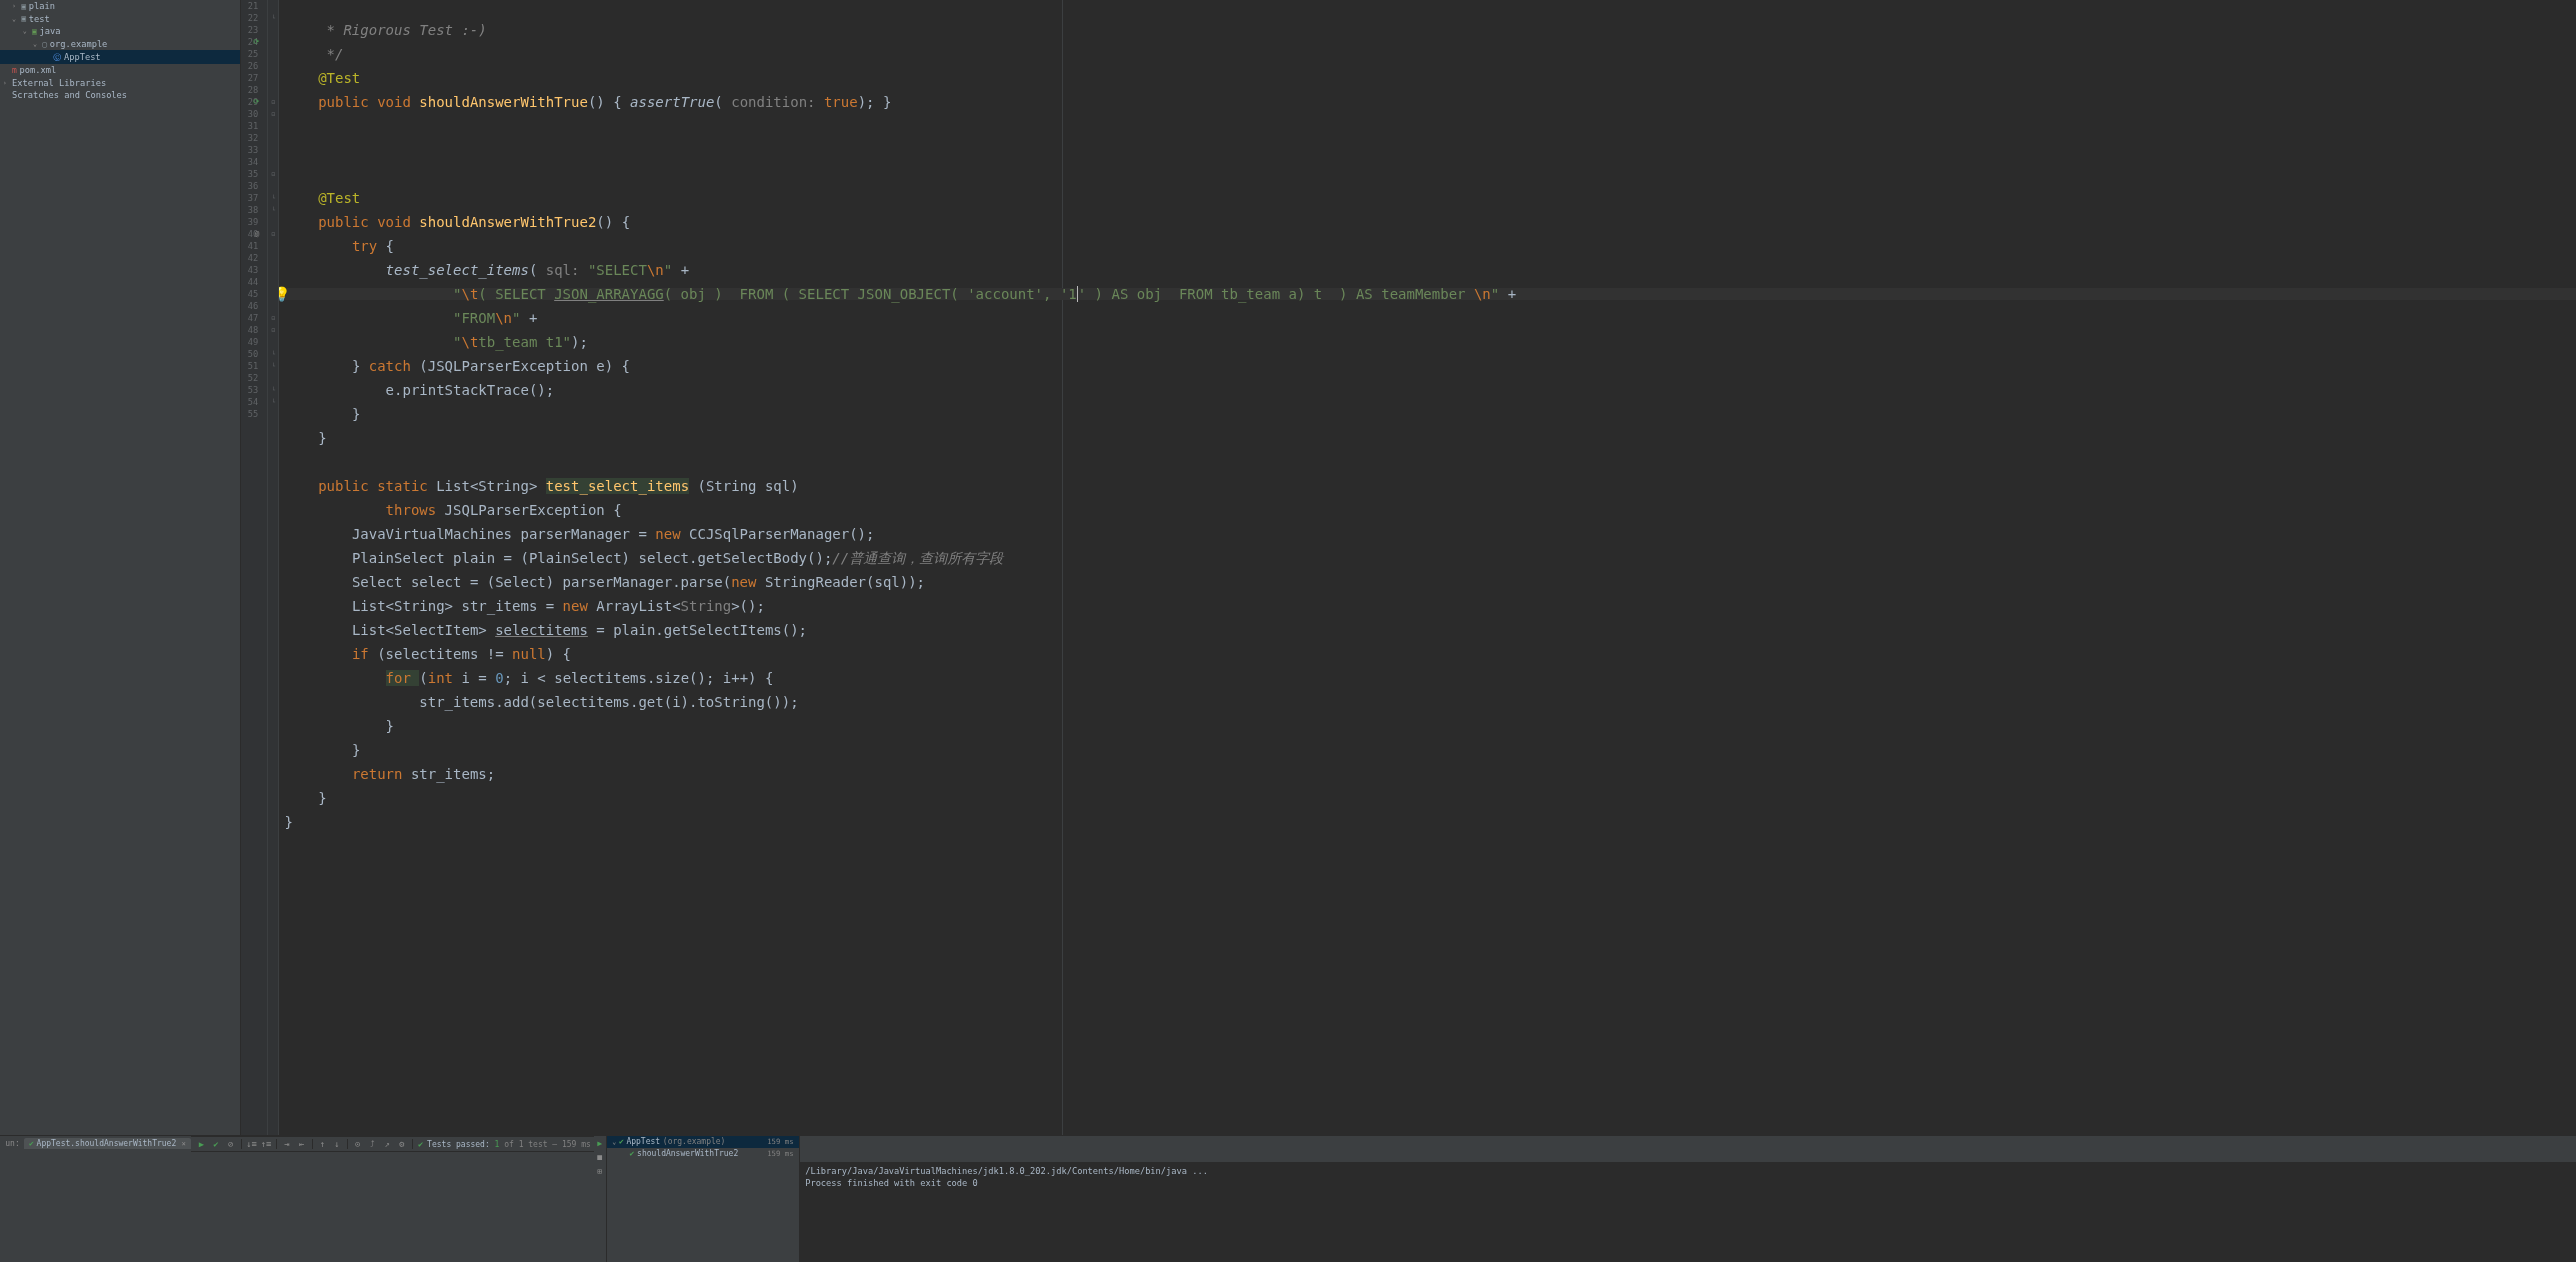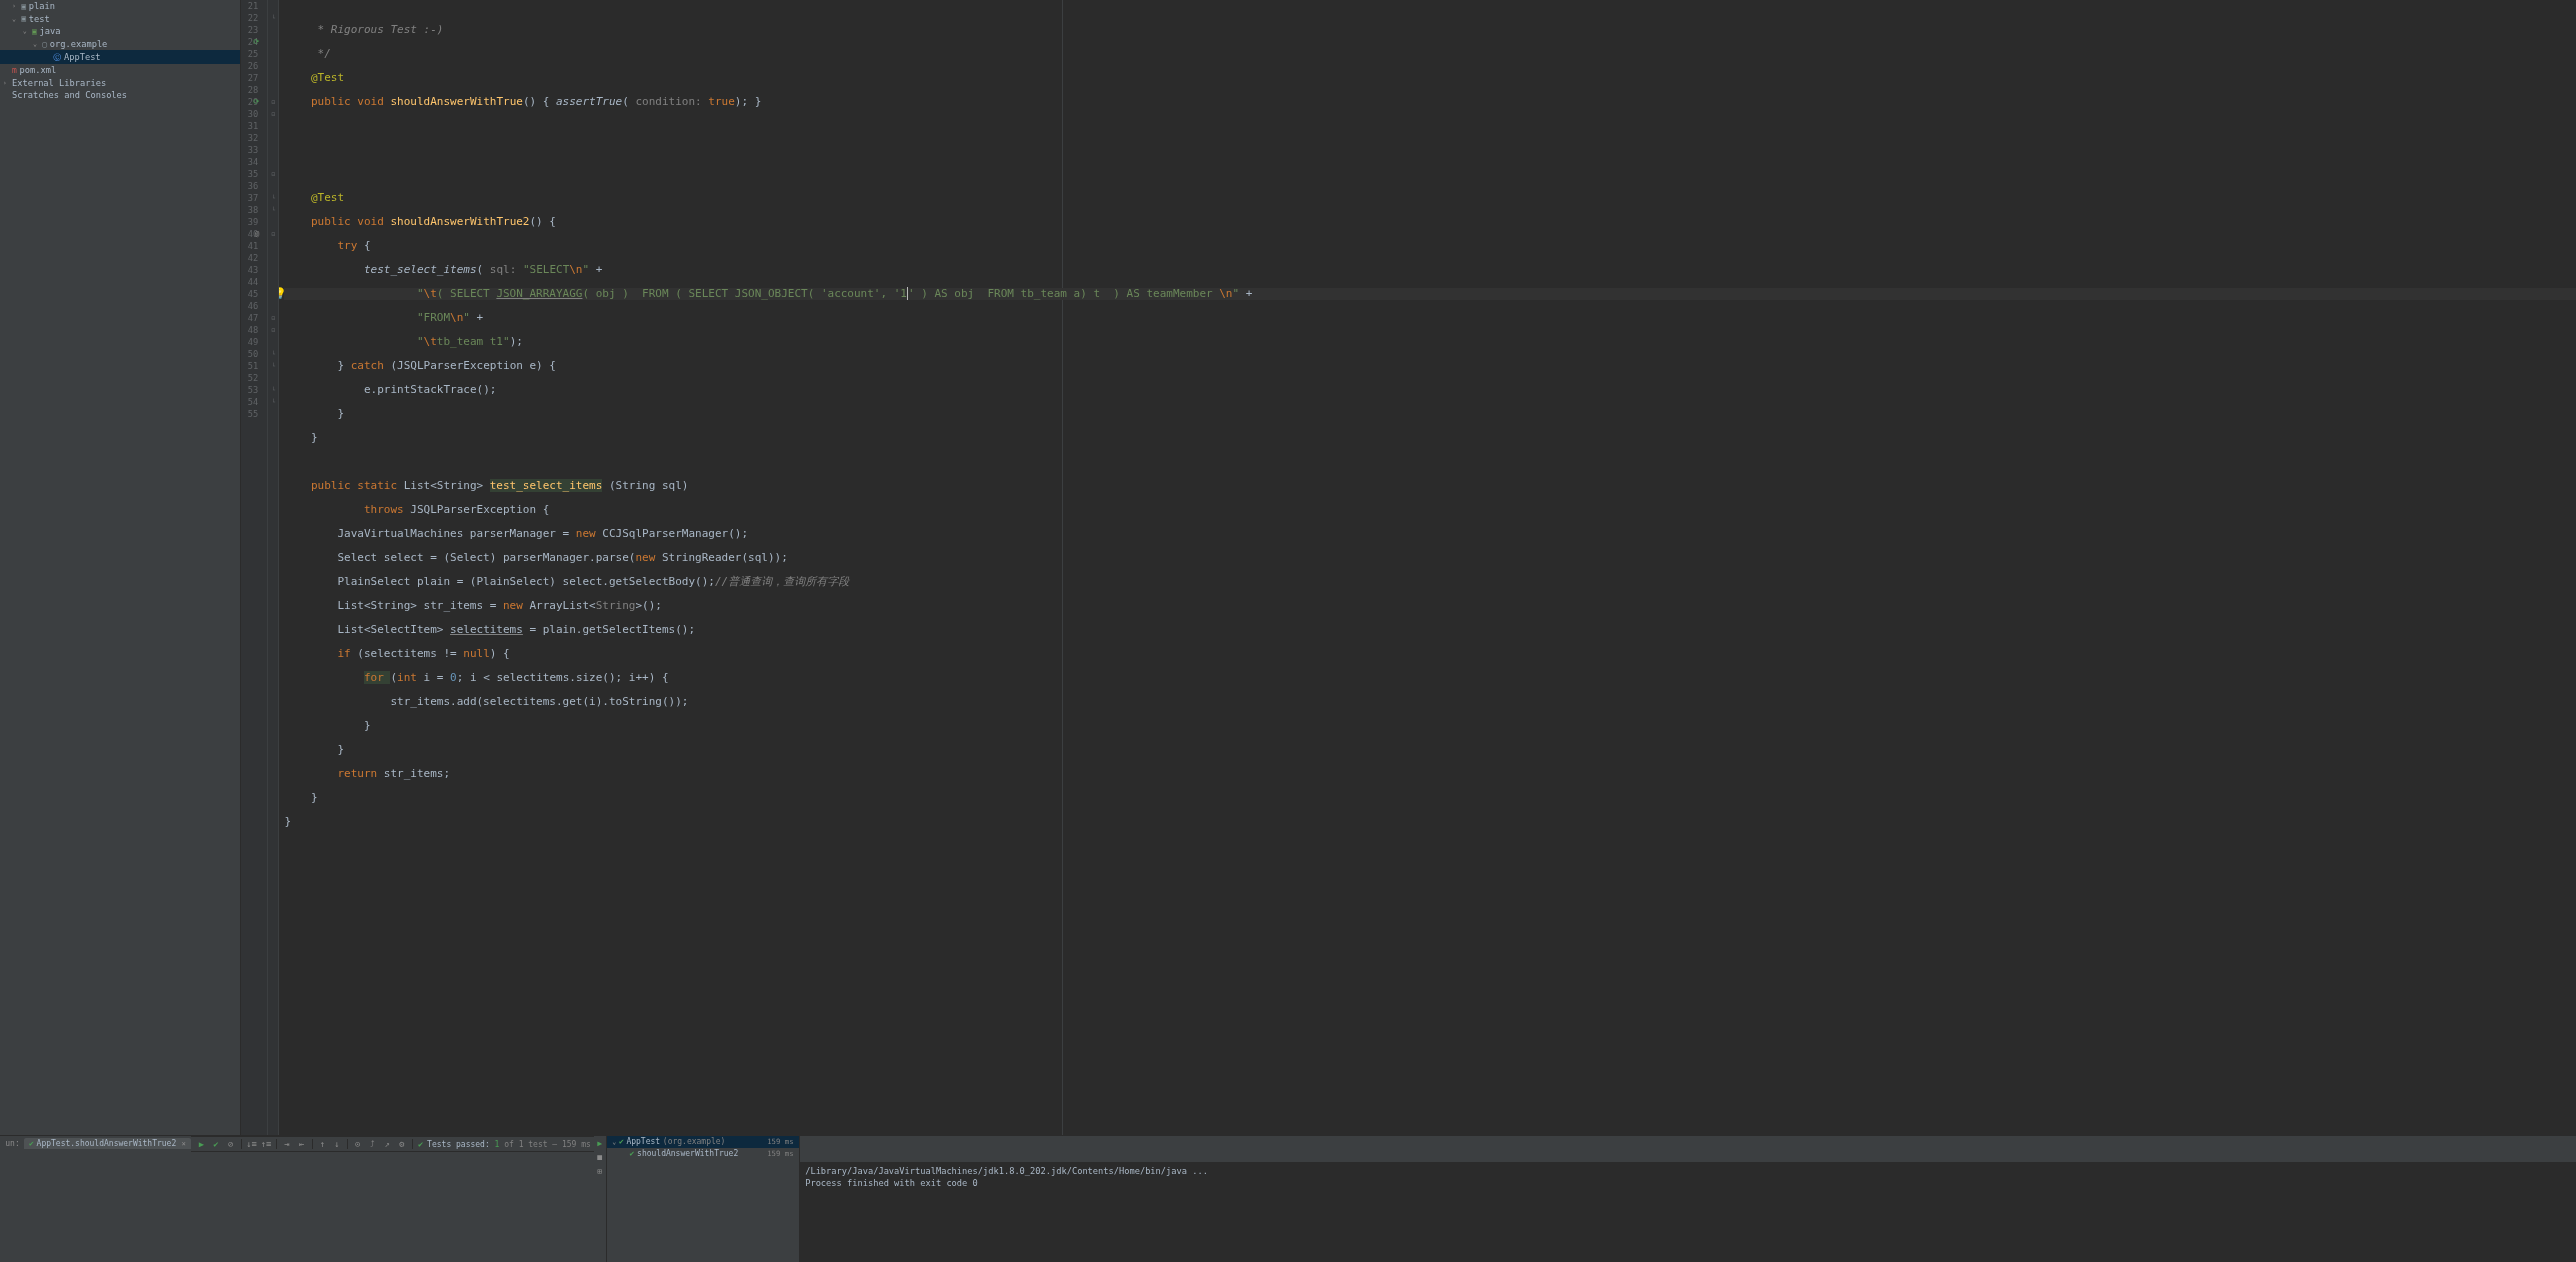--- a/index.html
+++ b/index.html
@@ -70,21 +70,21 @@
 .gutter-icon { position: absolute; right: -1.3px; color: #499c54; font-size: 7.3px; }
 .fold-col {
   width: 10.7px;
   background: #313335;
   border-right: 0.7px solid #3c3f41;
 }
 .fold-mark { height: 12px; text-align: center; color: #606366; font-size: 6px; line-height: 12px; }
 .code {
   flex: 1;
   padding-left: 5.3px;
-  font-size: 11px;
+  font-size: 14px;
   line-height: 12px;
   white-space: pre;
   overflow: hidden;
 }
 .code-line { height: 12px; }
 .code-line.hl { background: #323232; }
 .right-margin {
   position: absolute;
   left: 783px;
   top: 0;
@@ -334,22 +334,22 @@
 <div class="code-line">                    <span class="str">"FROM</span><span class="kw">\n</span><span class="str">"</span><span> +</span></div>
 <div class="code-line">                    <span class="str">"</span><span class="kw">\t</span><span class="str">tb_team t1"</span><span>);</span></div>
 <div class="code-line">        <span>} </span><span class="kw">catch </span><span>(JSQLParserException e) {</span></div>
 <div class="code-line">            <span>e.printStackTrace();</span></div>
 <div class="code-line">        <span>}</span></div>
 <div class="code-line">    <span>}</span></div>
 <div class="code-line"></div>
 <div class="code-line">    <span class="kw">public </span><span class="kw">static </span><span>List&lt;String&gt; </span><span class="fn hlword">test_select_items</span><span> (String sql)</span></div>
 <div class="code-line">            <span class="kw">throws </span><span>JSQLParserException {</span></div>
 <div class="code-line">        <span>JavaVirtualMachines parserManager = </span><span class="kw">new </span><span>CCJSqlParserManager();</span></div>
+<div class="code-line">        <span>PlainSelect plain = (PlainSelect) select.getSelectBody();</span><span class="com">//普通查询，查询所有字段</span></div>
 <div class="code-line">        <span>Select select = (Select) parserManager.parse(</span><span class="kw">new </span><span>StringReader(sql));</span></div>
-<div class="code-line">        <span>PlainSelect plain = (PlainSelect) select.getSelectBody();</span><span class="com">//普通查询，查询所有字段</span></div>
 <div class="code-line">        <span>List&lt;String&gt; str_items = </span><span class="kw">new </span><span>ArrayList&lt;</span><span class="param">String</span><span>&gt;();</span></div>
 <div class="code-line">        <span>List&lt;SelectItem&gt; </span><span class="underline">selectitems</span><span> = plain.getSelectItems();</span></div>
 <div class="code-line">        <span class="kw">if </span><span>(selectitems != </span><span class="kw">null</span><span>) {</span></div>
 <div class="code-line">            <span class="kw hlword">for </span><span>(</span><span class="kw">int </span><span>i = </span><span class="num">0</span><span>; i &lt; selectitems.size(); i++) {</span></div>
 <div class="code-line">                <span>str_items.add(selectitems.get(i).toString());</span></div>
 <div class="code-line">            <span>}</span></div>
 <div class="code-line">        <span>}</span></div>
 <div class="code-line">        <span class="kw">return </span><span>str_items;</span></div>
 <div class="code-line">    <span>}</span></div>
 <div class="code-line"><span>}</span></div>

